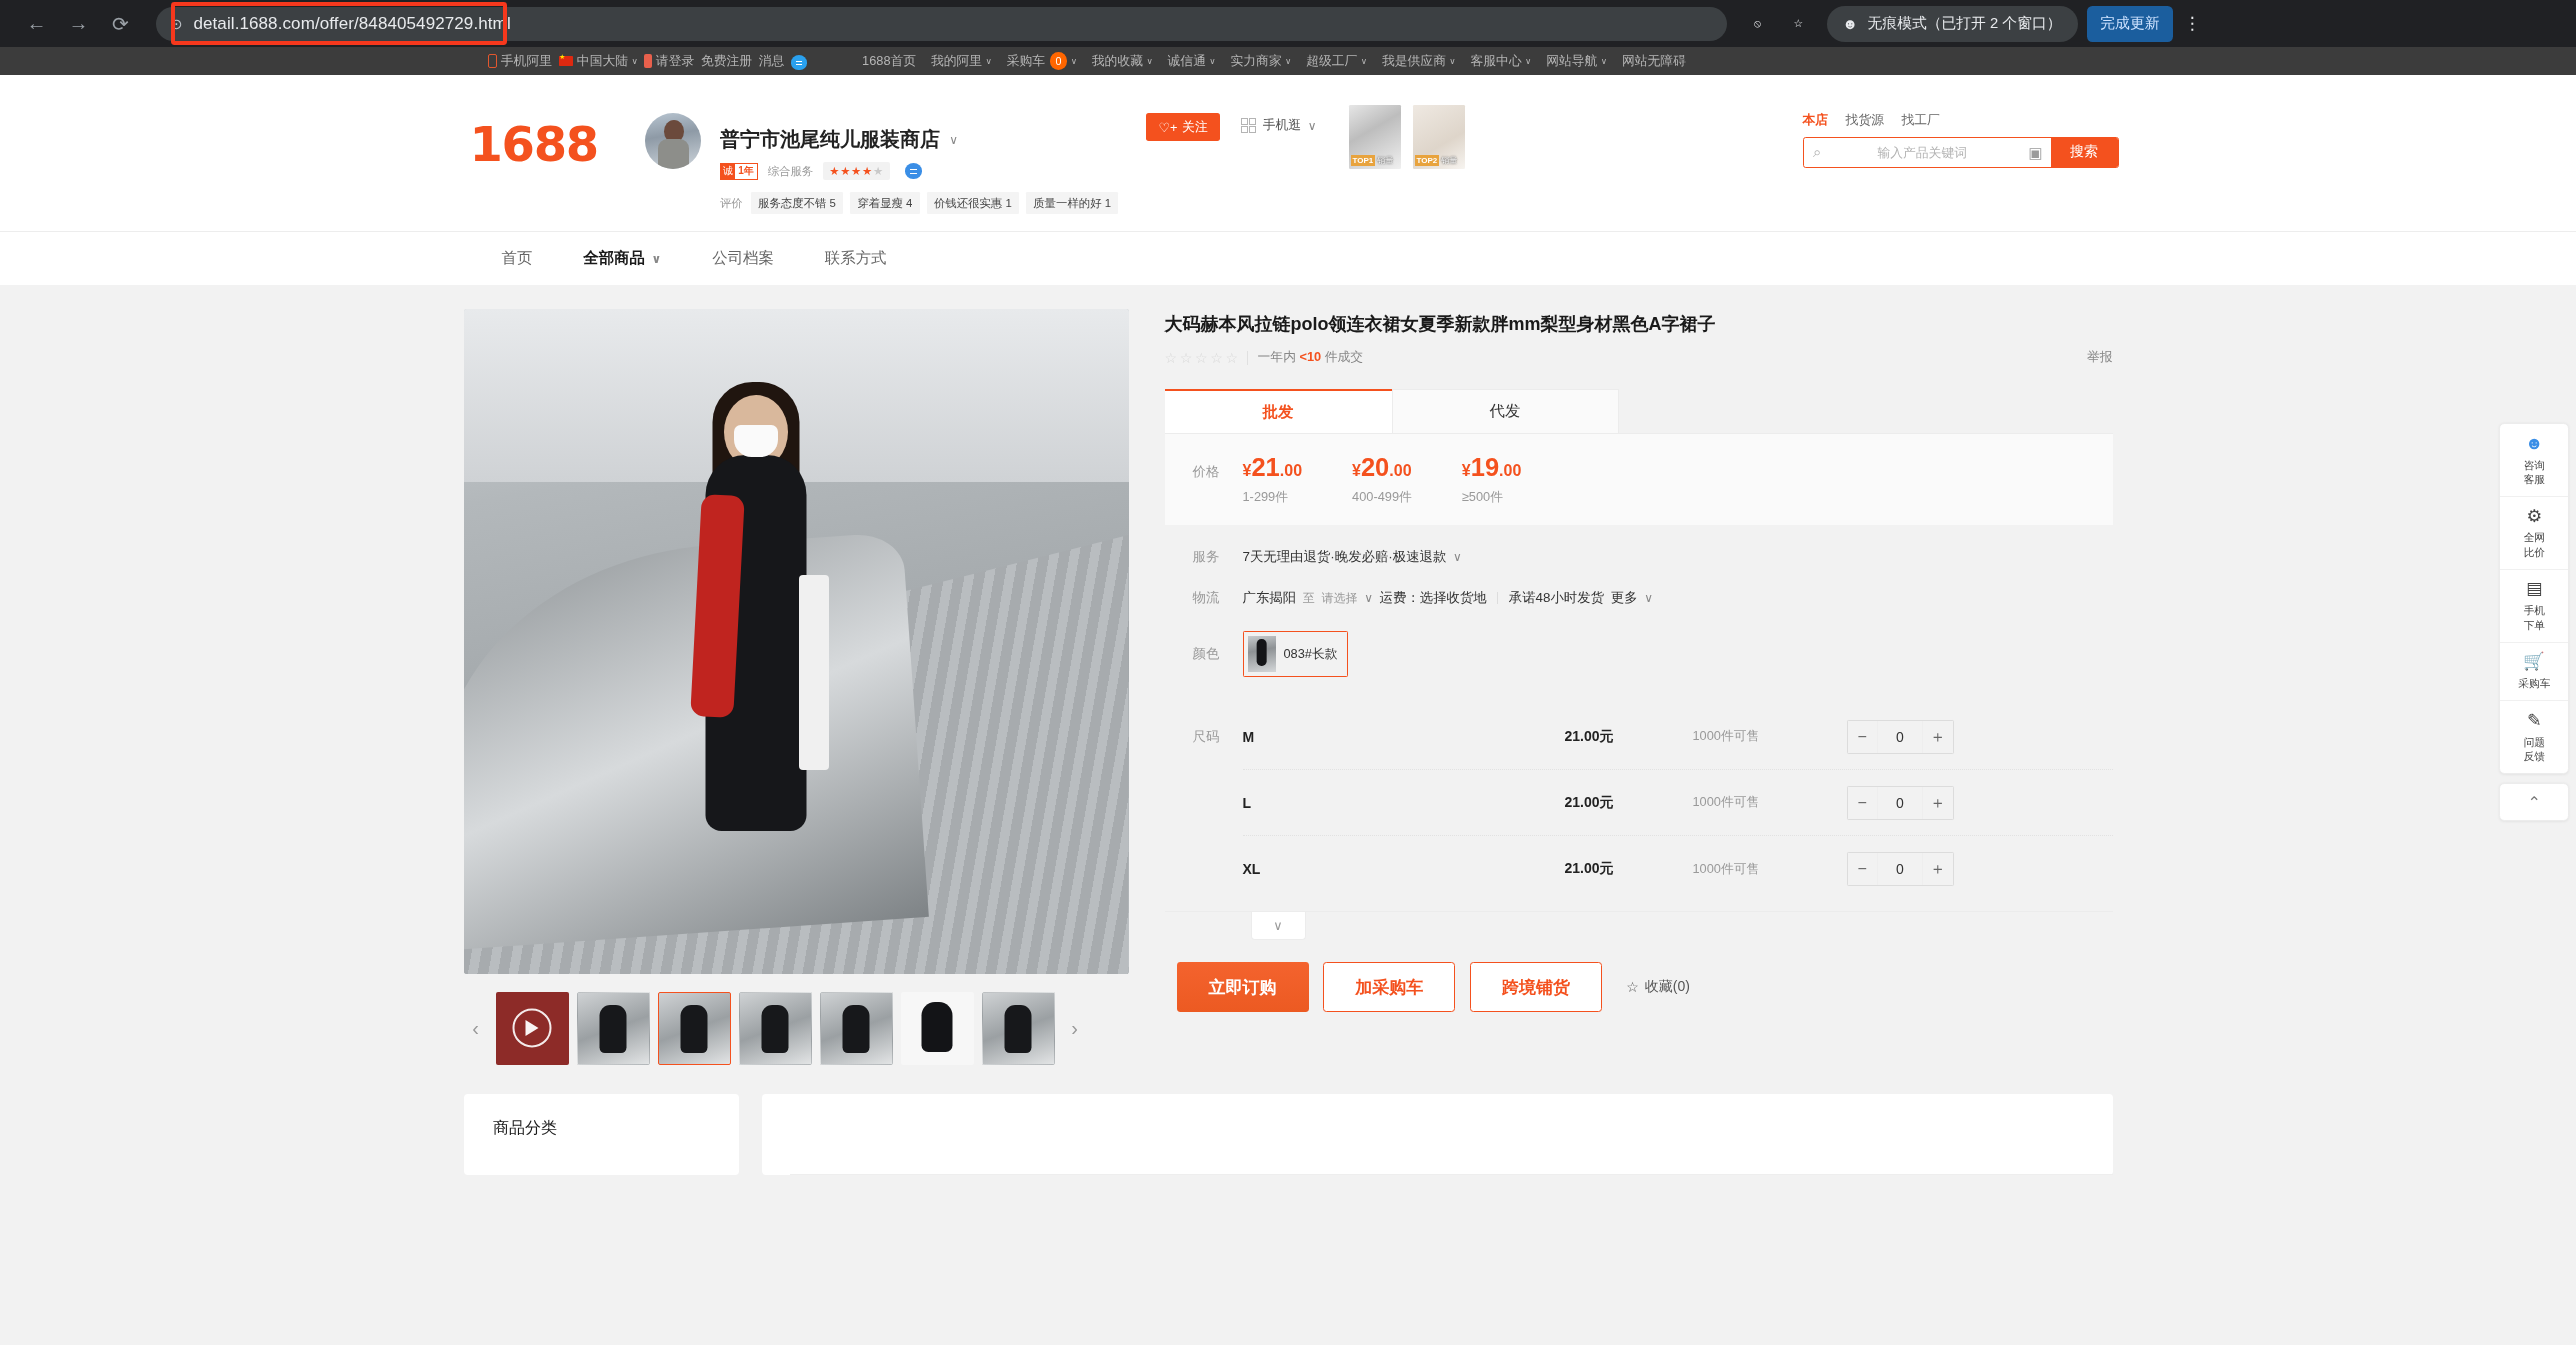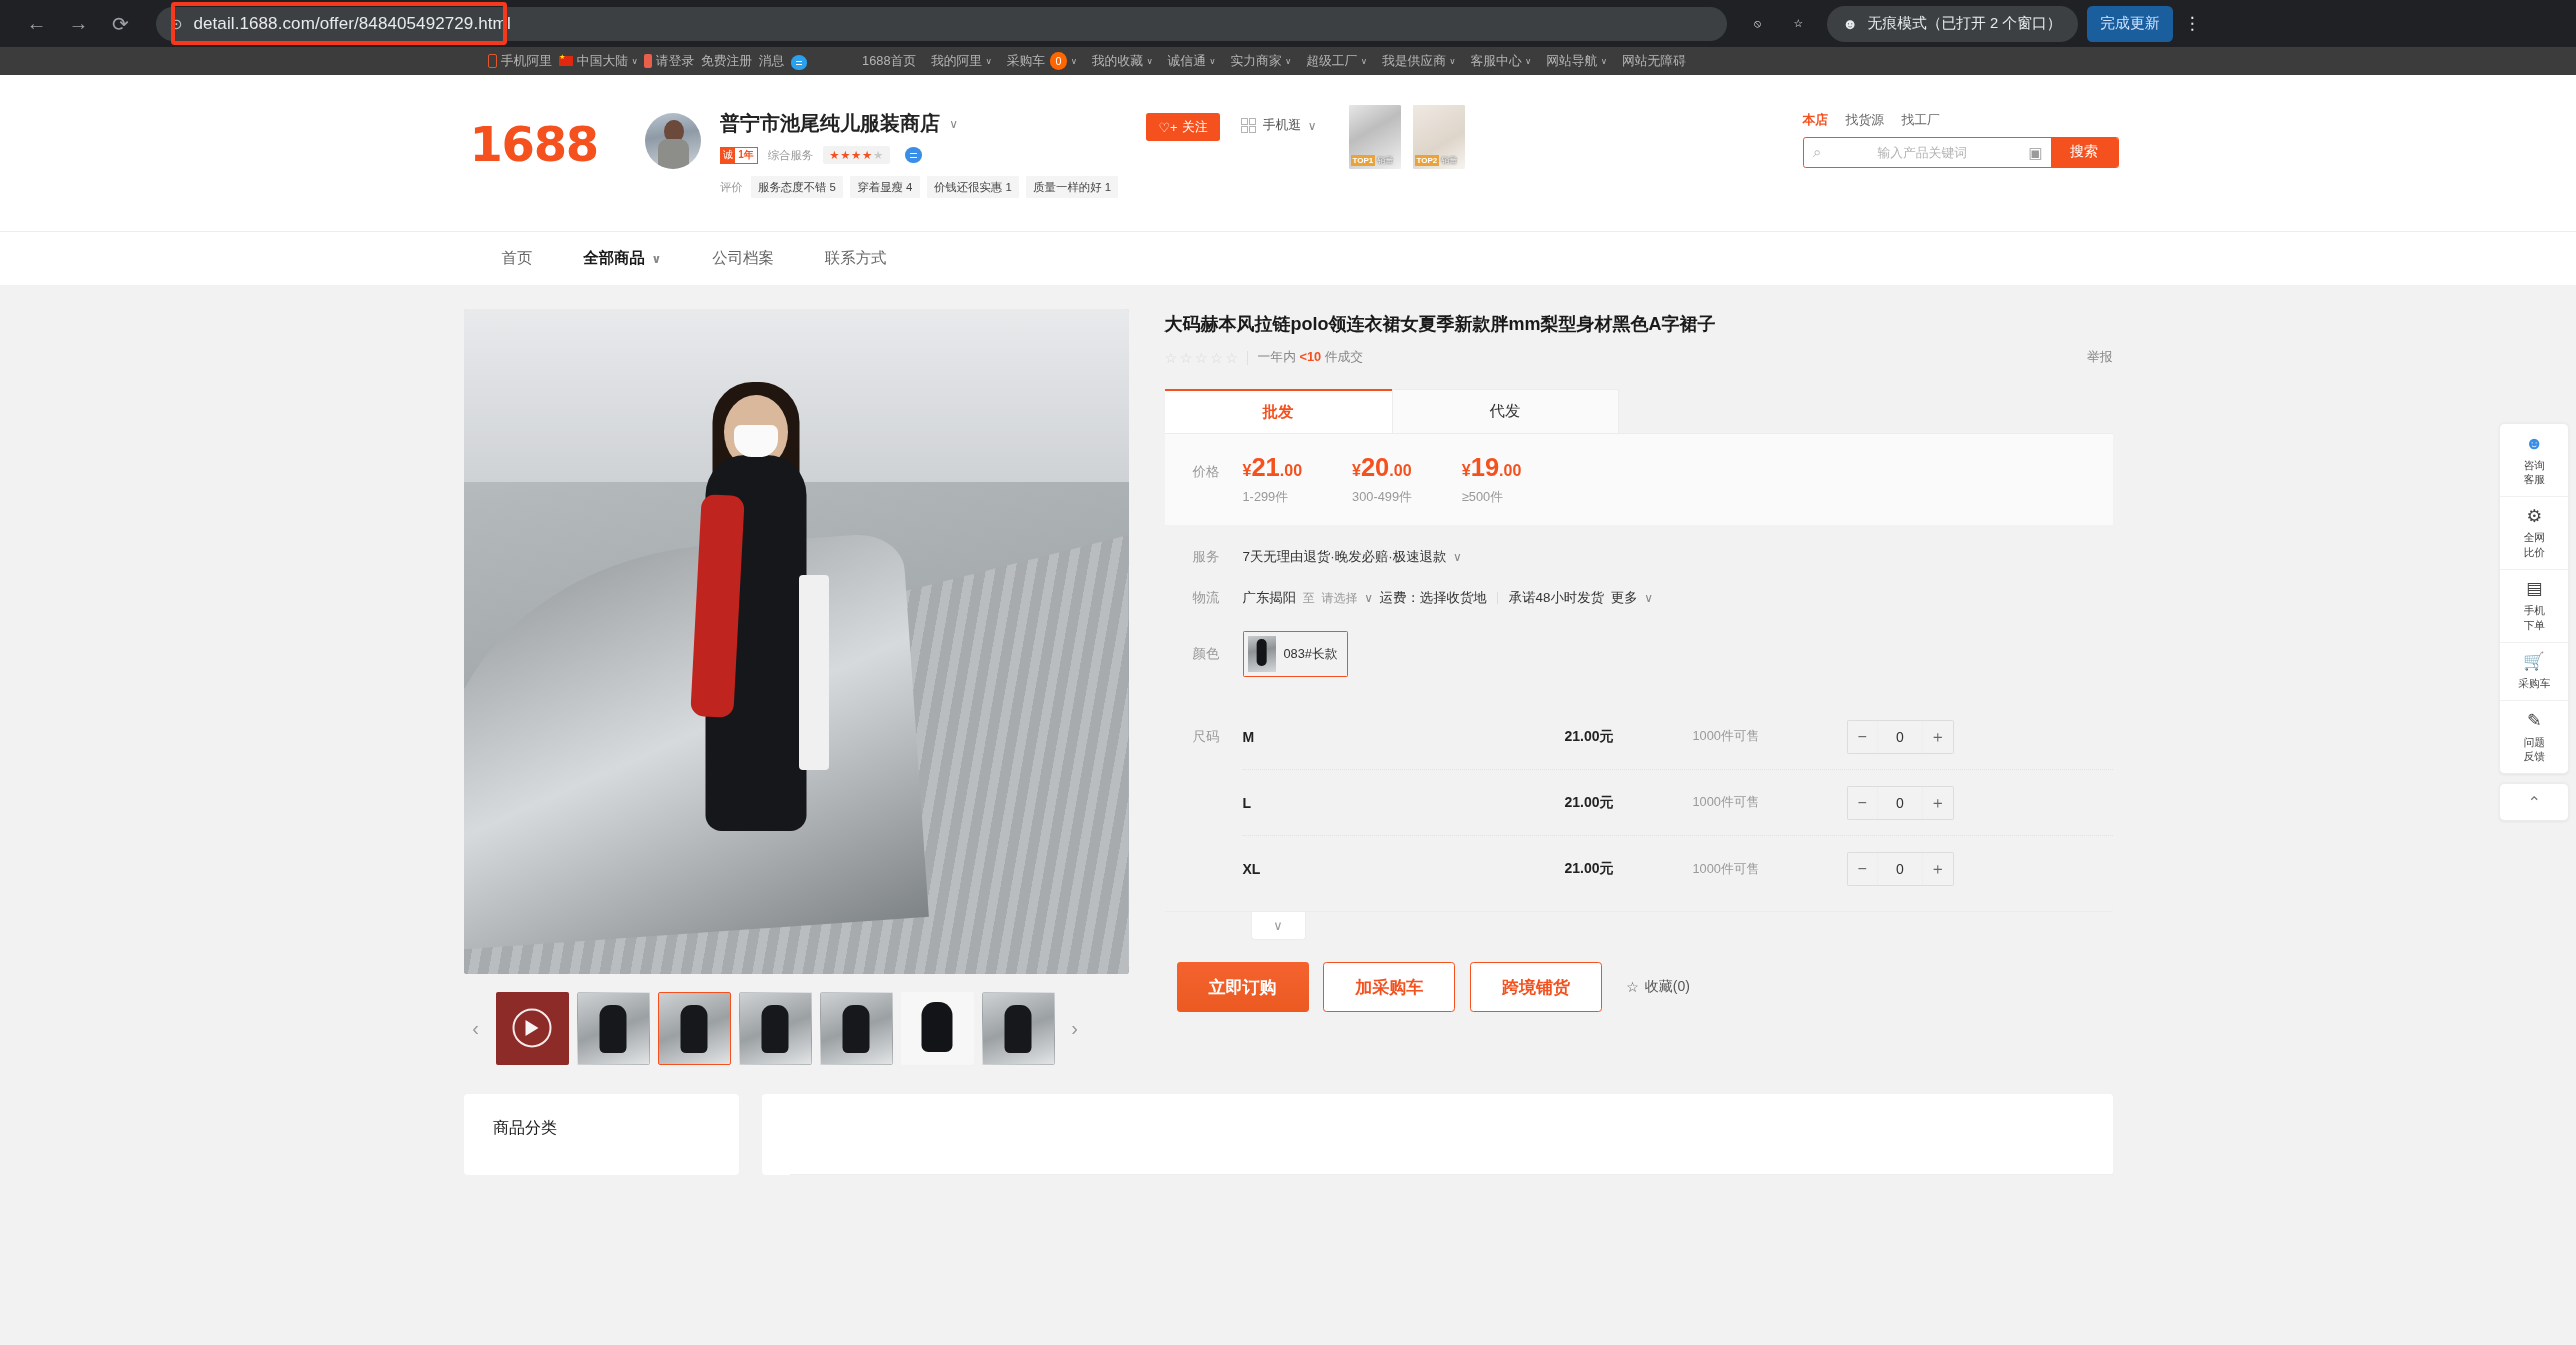--- a/index.html
+++ b/index.html
@@ -90,21 +90,21 @@
     overflow:hidden;position:relative;
   }
   .shop-avatar:before{
     content:"";position:absolute;left:19px;top:6.7px;width:20px;height:23px;border-radius:50%;
     background:#6b4a3c;
   }
   .shop-avatar:after{
     content:"";position:absolute;left:13.4px;top:25.5px;width:31px;height:35px;border-radius:9.4px 9.4px 0 0;
     background:#8d8e8a;
   }
-  .shop-meta { margin-left:19px; margin-top:16px; }
+  .shop-meta { margin-left:19px; margin-top:32px; }
   .shop-name-row{display:flex;align-items:center;gap:9.4px;}
   .shop-name{font-size:20px;font-weight:bold;color:#222;}
   .chev{color:#888;font-size:12px;}
   .badge-row{display:flex;align-items:center;gap:9.4px;margin-top:9.4px;}
   .cheng-badge{
     border:0.7px solid #f4511e;height:17.5px;display:flex;align-items:center;font-size:10px;
   }
   .cheng-badge .a{background:#f4511e;color:#fff;padding:0 2px;height:100%;display:flex;align-items:center;}
   .cheng-badge .b{color:#f4511e;padding:0 3.4px;font-weight:bold;}
   .svc-label{font-size:11.4px;color:#9a9a9a;}
@@ -568,21 +568,21 @@
 
     <div class="price-box">
       <div class="row-label">价格</div>
       <div class="price-tiers">
         <div class="tier">
           <div class="amt"><span>¥</span><span class="big">21</span><span>.00</span></div>
           <div class="qty">1-299件</div>
         </div>
         <div class="tier">
           <div class="amt"><span>¥</span><span class="big">20</span><span>.00</span></div>
-          <div class="qty">300-499件</div>
+          <div class="qty">400-499件</div>
         </div>
         <div class="tier">
           <div class="amt"><span>¥</span><span class="big">19</span><span>.00</span></div>
           <div class="qty">≥500件</div>
         </div>
       </div>
     </div>
 
     <div class="attr-row">
       <div class="row-label" style="padding-top:0">服务</div>

